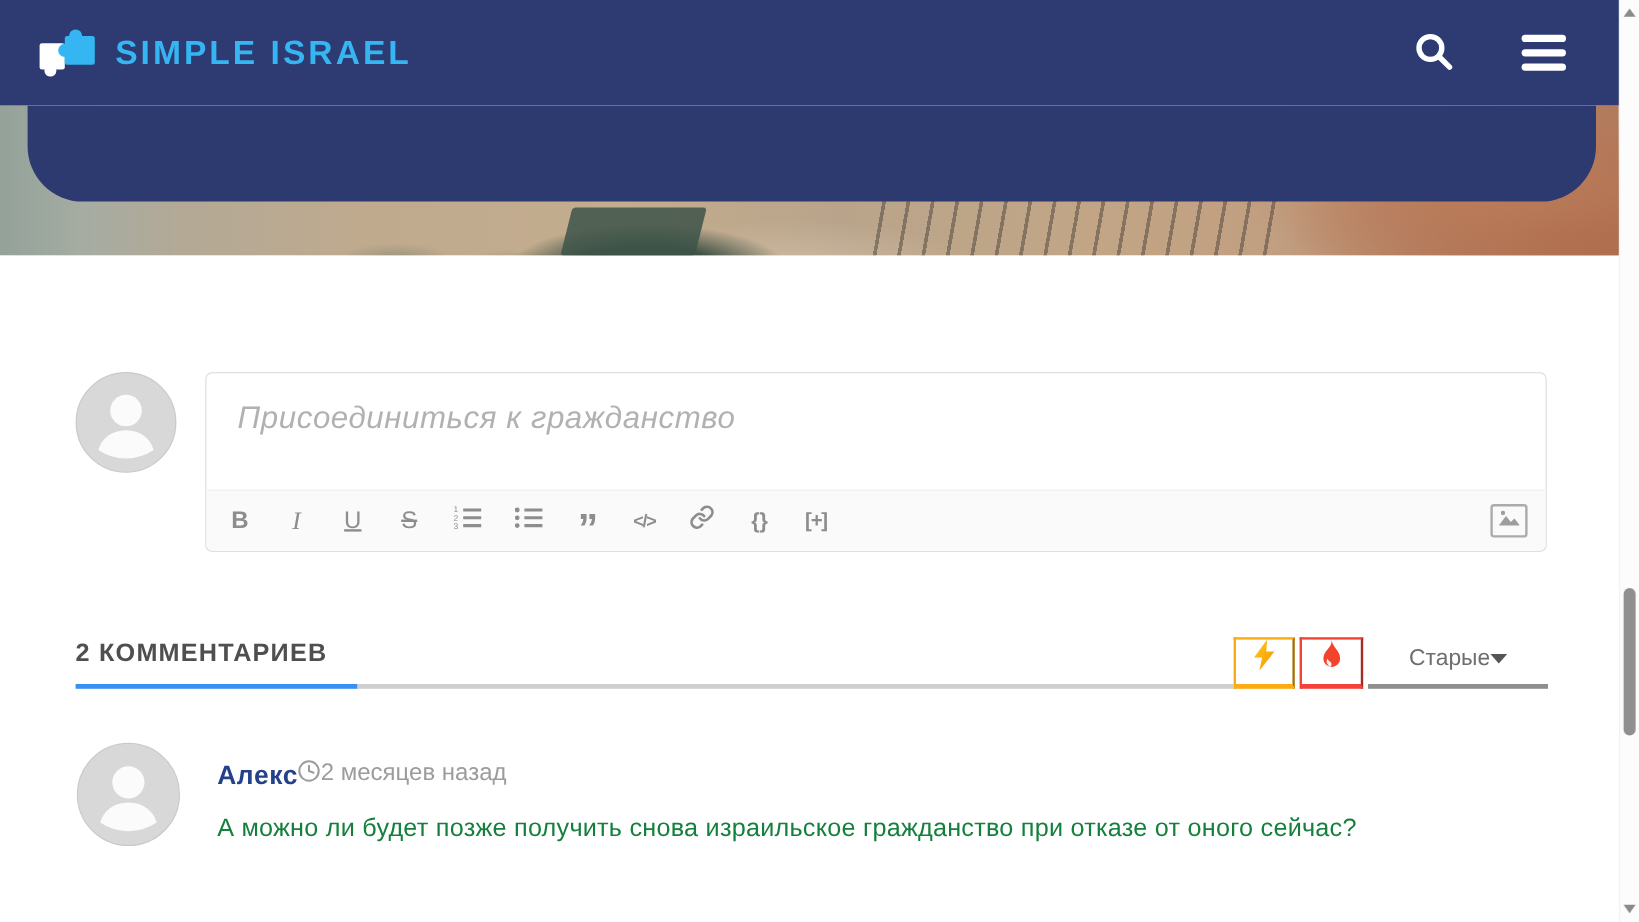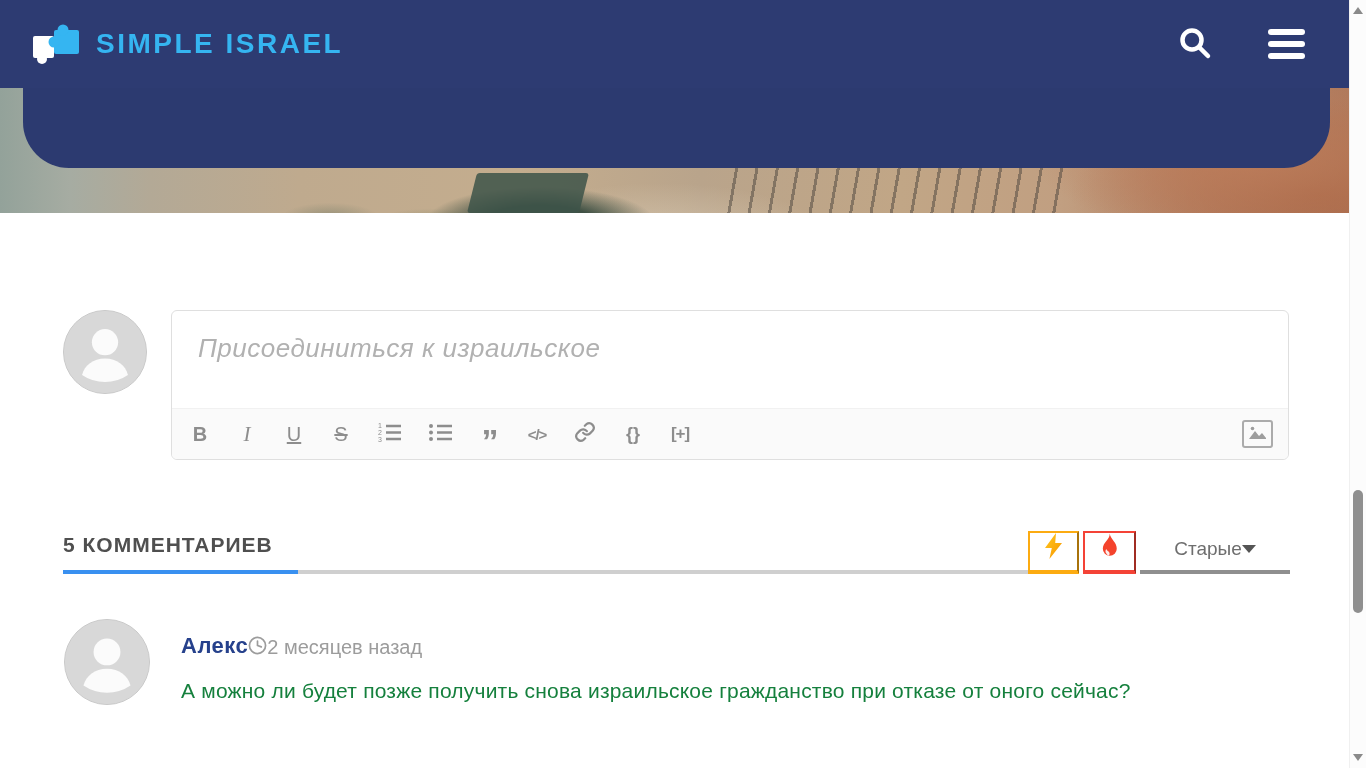--- a/index.html
+++ b/index.html
@@ -76,21 +76,21 @@
   .tab-sort { width:150px; border-color:#8f8f8f; display:flex; align-items:center;
               justify-content:center; gap:0; padding-bottom:10px; cursor:pointer;
               font-size:19px; color:#6e6e6e; background:none; border-top:none; border-left:none;
               border-right:none; font-family:"Liberation Sans", sans-serif; }
   .caret-down { width:0; height:0; border-left:7px solid transparent; border-right:7px solid transparent;
                 border-top:8px solid #555; }
 
   
   .comment { display:flex; gap:31px; margin:45px 60px 0 64px; }
   .comment-body { padding-top:14px; }
-  .comment-meta { display:flex; align-items:flex-end; }
+  .comment-meta { display:flex; align-items:flex-start; }
   .comment-author { font-size:22px; font-weight:700; color:#26418c; letter-spacing:.5px; cursor:pointer; }
   .comment-time { font-size:20px; color:#9c9c9c; }
   .comment-text { margin-top:13px; font-size:21px; line-height:37px; color:#15803d;
                   max-width:1045px; letter-spacing:.2px; }
 
   
   .scrollbar { position:fixed; top:0; right:0; width:17px; height:768px; background:#fcfcfc;
                border-left:1px solid #f0f0f0; z-index:20; }
   .sb-arrow { position:absolute; left:3px; width:0; height:0;
               border-left:5.5px solid transparent; border-right:5.5px solid transparent; }
@@ -147,21 +147,21 @@
   <section class="comment-form">
     <div class="avatar av84">
       <svg viewBox="0 0 100 100">
         <circle cx="50" cy="50" r="50" fill="#d8d8d8"></circle>
         <circle cx="50" cy="38" r="16" fill="#fbfbfb"></circle>
         <path d="M50 58c-14.5 0-25 8.5-28 20a50 50 0 0 0 56 0c-3-11.5-13.5-20-28-20z" fill="#fbfbfb"></path>
       </svg>
     </div>
     <div class="editor">
       <div class="editor-input">
-        <span class="editor-placeholder">Присоединиться к израильское</span>
+        <span class="editor-placeholder">Присоединиться к гражданство</span>
       </div>
       <div class="editor-toolbar">
         <button class="tbtn tb-bold">B</button>
         <button class="tbtn tb-italic">I</button>
         <button class="tbtn tb-underline">U</button>
         <button class="tbtn tb-strike">S</button>
         <button class="tbtn">
           <span>
             <svg width="24" height="20" viewBox="0 0 24 20">
               <text x="0" y="6" font-size="7" fill="#8d8d8d">1</text>
@@ -203,21 +203,21 @@
               <circle cx="4.5" cy="4.5" r="1.8" fill="#9d9d9d"></circle>
               <path d="M1 15 L7 7 l4 5 3-3 4 5 v1 H1z" fill="#9d9d9d"></path>
             </svg>
           </span>
         </button>
       </div>
     </div>
   </section>
 
   <div class="tabs">
-    <div class="tab tab-title">5 КОММЕНТАРИЕВ</div>
+    <div class="tab tab-title">2 КОММЕНТАРИЕВ</div>
     <div class="tab tab-fill"></div>
     <button class="tab tab-vote">
       <span>
         <svg width="19" height="26" viewBox="0 0 19 26">
           <defs>
             <linearGradient id="boltg" x1="0" y1="0" x2="1" y2="1">
               <stop offset="0" stop-color="#ffc91f"></stop>
                 <stop offset="1" stop-color="#f79400"></stop>
             </linearGradient>
           </defs>

